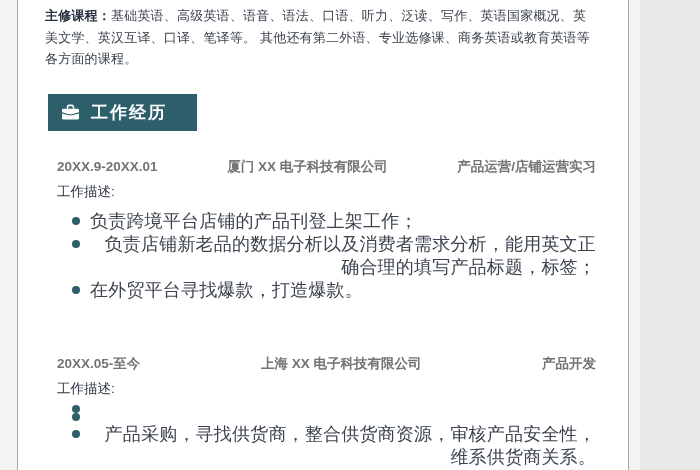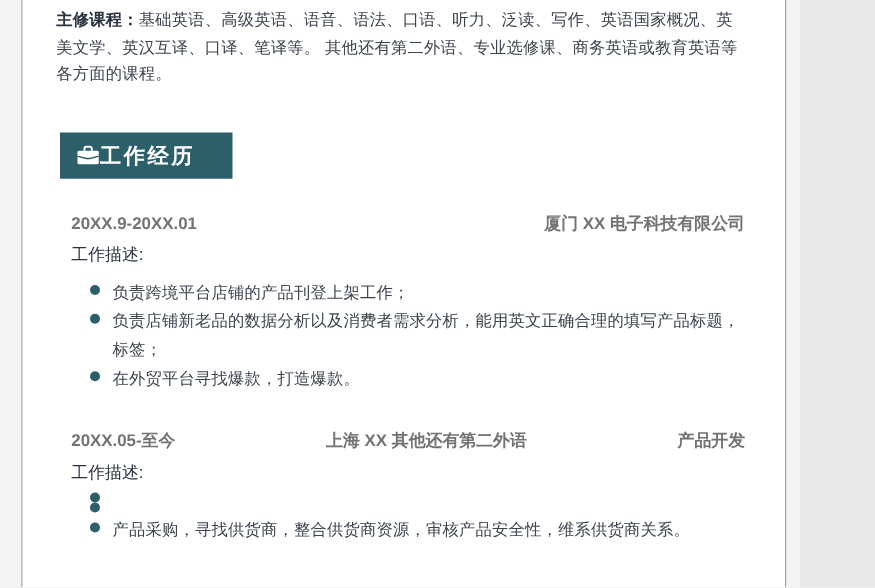--- a/index.html
+++ b/index.html
@@ -28,24 +28,25 @@
     line-height: 21.5px;
     color: #3c434e;
     letter-spacing: 0.2px;
   }
   .courses b { color: #2a3240; }
 
   .sec-header {
     position: relative;
     display: inline-flex;
     align-items: center;
+    gap: 11px;
     background: #2d5f6b;
     color: #ffffff;
     padding: 7px 30px 7px 13px;
-    margin-top: 36px;
+    margin-top: 24px;
     margin-left: 3px;
   }
   .sec-header::before {
     content: "";
     position: absolute;
     left: -6px;
     top: -5px;
     width: calc(100% - 32px);
     height: calc(100% + 8px);
     border: 2.5px solid #1b2a39;
@@ -77,35 +78,36 @@
   }
   ul.bullets {
     list-style: none;
     margin-top: 9px;
     padding-left: 27px;
   }
   ul.bullets li {
     display: flex;
     align-items: baseline;
     line-height: 23.3px;
-    font-size: 13px;
+    font-size: 18px;
     color: #3c434e;
     letter-spacing: 0.2px;
+    text-align: right;
   }
   .dot {
     flex: 0 0 auto;
     width: 8px;
     height: 8px;
     border-radius: 50%;
     background: #2d5f6b;
     margin-right: 10px;
     position: relative;
     top: -2px;
   }
-  .entry-2 .entry-row { margin-top: 29px; }
+  .entry-2 .entry-row { margin-top: 52px; }
 </style>
 </head>
 <body>
 
 <div class="stage">
   <div class="page">
 
     <p class="courses"><b>主修课程：</b><span>基础英语、高级英语、语音、语法、口语、听力、泛读、写作、英语国家概况、英美文学、英汉互译、口译、笔译等。 其他还有第二外语、专业选修课、商务英语或教育英语等各方面的课程。</span></p>
 
     <div class="sec-header">
@@ -116,20 +118,21 @@
           <path d="M1 11.5 L10 14 h4 L23 11.5" fill="none" stroke="#2d5f6b" stroke-width="1.4"></path>
         </svg>
       </span>
       <span class="sec-title">工作经历</span>
     </div>
 
     <div class="entry entry-1">
       <div class="entry-row">
         <span>20XX.9-20XX.01</span>
         <span>厦门 XX 电子科技有限公司</span>
+        <span>产品运营/店铺运营实习</span>
       </div>
       <div class="desc-label">工作描述:</div>
       <ul class="bullets">
         <li>
             <span class="dot"></span>
             <span>负责跨境平台店铺的产品刊登上架工作；</span>
           </li>
         <li>
             <span class="dot"></span>
             <span>负责店铺新老品的数据分析以及消费者需求分析，能用英文正确合理的填写产品标题，标签；</span>
@@ -137,21 +140,21 @@
         <li>
             <span class="dot"></span>
             <span>在外贸平台寻找爆款，打造爆款。</span>
           </li>
       </ul>
     </div>
 
     <div class="entry entry-2">
       <div class="entry-row">
         <span>20XX.05-至今</span>
-        <span>上海 XX 其他还有第二外语</span>
+        <span>上海 XX 电子科技有限公司</span>
         <span>产品开发</span>
       </div>
       <div class="desc-label">工作描述:</div>
       <ul class="bullets">
         <li>
             <span class="dot"></span>
           </li>
         <li>
             <span class="dot"></span>
           </li>

